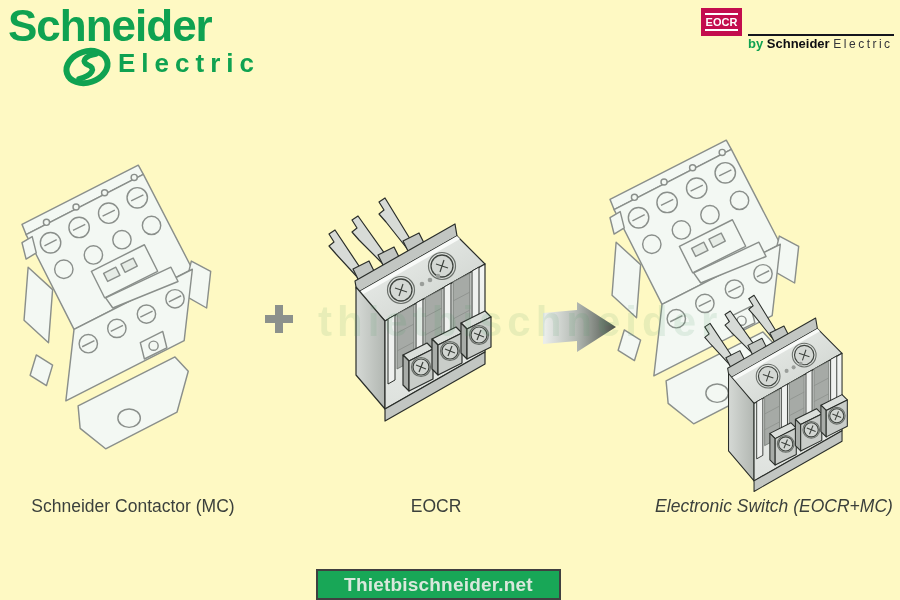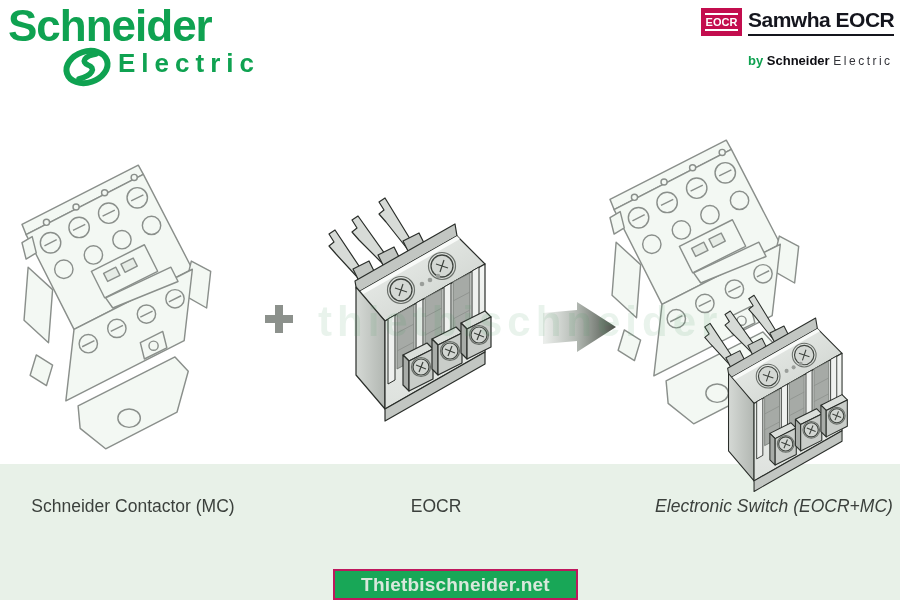--- a/index.html
+++ b/index.html
@@ -1,59 +1,59 @@
 <!DOCTYPE html>
 <html><head>
 <meta charset="utf-8">
 <style>
   html,body{margin:0;padding:0;}
   body{width:900px;height:600px;overflow:hidden;background:#e8f1e8;
        font-family:"Liberation Sans", sans-serif;}
-  #canvas{position:relative;width:900px;height:464px;background:#ffffff;}
+  #canvas{position:relative;width:900px;height:600px;background:#fef9c3;}
 
   
   .schneider-logo{position:absolute;left:8px;top:4px;width:260px;height:90px;}
   .schneider-name{position:absolute;left:0;top:0;font-size:44px;font-weight:bold;
       letter-spacing:-1px;color:#0fa251;line-height:1;}
   .schneider-mark{position:absolute;left:52px;top:40px;}
   .schneider-division{position:absolute;left:110px;top:44px;font-size:26px;
       font-weight:bold;letter-spacing:6px;color:#0fa251;}
 
   
   .samwha-logo{position:absolute;left:698px;top:5px;width:200px;height:60px;}
   .eocr-badge{position:absolute;left:3px;top:3px;width:41px;height:28px;background:#c30d4e;
       display:flex;align-items:center;justify-content:center;}
   .eocr-badge-inner{color:#ffffff;font-size:11px;font-weight:bold;letter-spacing:0px;
       border-top:2px solid #ffffff;border-bottom:2px solid #ffffff;padding:1px 1px;line-height:1.1;}
   .samwha-title{position:absolute;left:50px;top:3px;width:150px;font-size:21px;
       font-weight:bold;color:#14151d;letter-spacing:-0.5px;white-space:nowrap;}
   .samwha-rule{position:absolute;left:50px;top:29px;width:146px;height:2px;background:#14151d;}
-  .samwha-byline{position:absolute;left:50px;top:48px;font-size:13px;white-space:nowrap;}
+  .samwha-byline{position:absolute;left:50px;top:31px;font-size:13px;white-space:nowrap;}
   .by-green{color:#0fa251;font-weight:bold;}
   .by-brand{color:#0d0d12;font-weight:bold;}
   .by-suffix{color:#33343a;letter-spacing:2.5px;font-size:12px;}
 
   
   .fig-label{position:absolute;top:496px;font-size:17.5px;color:#3b403c;text-align:center;}
   .label-mc{left:20px;width:226px;}
   .label-eocr{left:336px;width:200px;}
   .label-combo{left:638px;width:272px;font-style:italic;}
 
   
   .plus-icon{position:absolute;left:0;top:0;}
   .plus-h{position:absolute;left:265px;top:315px;width:28px;height:8px;background:#8c918c;}
   .plus-v{position:absolute;left:275px;top:305px;width:8px;height:28px;background:#8c918c;}
 
   
   .watermark{position:absolute;left:318px;top:298px;width:340px;font-size:42px;font-weight:bold;
       color:rgba(70,160,100,0.12);letter-spacing:5px;white-space:nowrap;pointer-events:none;}
 
   
-  .site-banner{position:absolute;left:333px;top:569px;width:245px;height:31px;
-      background:#18a757;border:2px solid #be185d;box-sizing:border-box;
+  .site-banner{position:absolute;left:316px;top:569px;width:245px;height:31px;
+      background:#18a757;border:2px solid #404040;box-sizing:border-box;
       display:flex;align-items:center;justify-content:center;cursor:pointer;}
   .site-banner span{color:#d9e8dc;font-size:19px;font-weight:bold;letter-spacing:0.2px;}
 
   .dev-svg{position:absolute;left:0;top:0;}
 </style>
 </head>
 <body>
 
 <div id="canvas">
 
@@ -63,21 +63,20 @@
       <ellipse cx="27" cy="23" rx="21" ry="15.5" transform="rotate(-18 27 23)" fill="none" stroke="#0fa251" stroke-width="6"></ellipse>
       <path d="M36,10 C 24,12 21,18 28,21 C 36,24 33,31 19,35" fill="none" stroke="#0fa251" stroke-width="5.5" stroke-linecap="round"></path>
     </svg>
     <div class="schneider-division">Electric</div>
   </div>
 
   <div class="samwha-logo">
     <div class="eocr-badge">
       <span class="eocr-badge-inner">EOCR</span>
     </div>
-    <div class="samwha-title">Samwha EOCR</div>
     <div class="samwha-rule"></div>
     <div class="samwha-byline">
       <span class="by-green">by</span>
       <span class="by-brand">Schneider</span>
       <span class="by-suffix">Electric</span>
     </div>
   </div>
 
   <svg class="dev-svg" width="900" height="600" viewBox="0 0 900 600">
     <defs>

